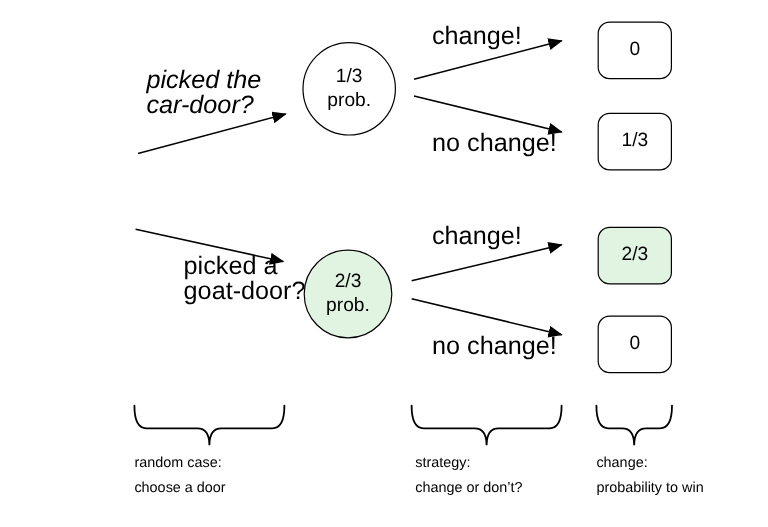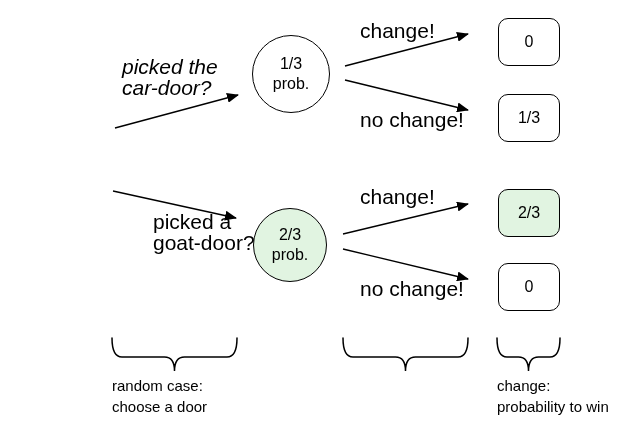--- a/index.html
+++ b/index.html
@@ -19,21 +19,21 @@
   .resultbox{
     position:absolute;width:62px;height:48px;border:1.5px solid #000;border-radius:10px;
     display:flex;align-items:center;justify-content:center;font-size:16px;background:#fff;
     box-sizing:border-box;
   }
   .resultbox.green{background:var(--highlight,#e1f4e1);}
   .lbl{
     position:absolute;font-size:21px;line-height:21px;white-space:pre-line;
   }
   .caption{
-    position:absolute;font-size:15px;line-height:21px;white-space:pre-line;
+    position:absolute;font-size:12px;line-height:21px;white-space:pre-line;
   }
 </style>
 </head>
 <body>
 
 <div id="stage">
 
   <svg id="wires" viewBox="0 0 640 439" xmlns="http://www.w3.org/2000/svg" aria-hidden="true">
     <defs>
       <marker id="ah" markerUnits="userSpaceOnUse" markerWidth="13" markerHeight="10" refX="11" refY="5" orient="auto">
@@ -67,16 +67,18 @@
   <div class="lbl" style="left:360px;top:186px;">change!</div>
   <div class="lbl" style="left:360px;top:278px;">no change!</div>
 
   <div class="resultbox" style="left:498px;top:18px;">0</div>
   <div class="resultbox" style="left:498px;top:94px;">1/3</div>
   <div class="resultbox green" style="left:498px;top:189px;">2/3</div>
   <div class="resultbox" style="left:498px;top:263px;">0</div>
 
   <div class="caption" style="left:112px;top:375px;">random case:
 choose a door</div>
+  <div class="caption" style="left:346px;top:375px;">strategy:
+change or don’t?</div>
   <div class="caption" style="left:497px;top:375px;">change:
 probability to win</div>
 
 </div>
 
 </body></html>

